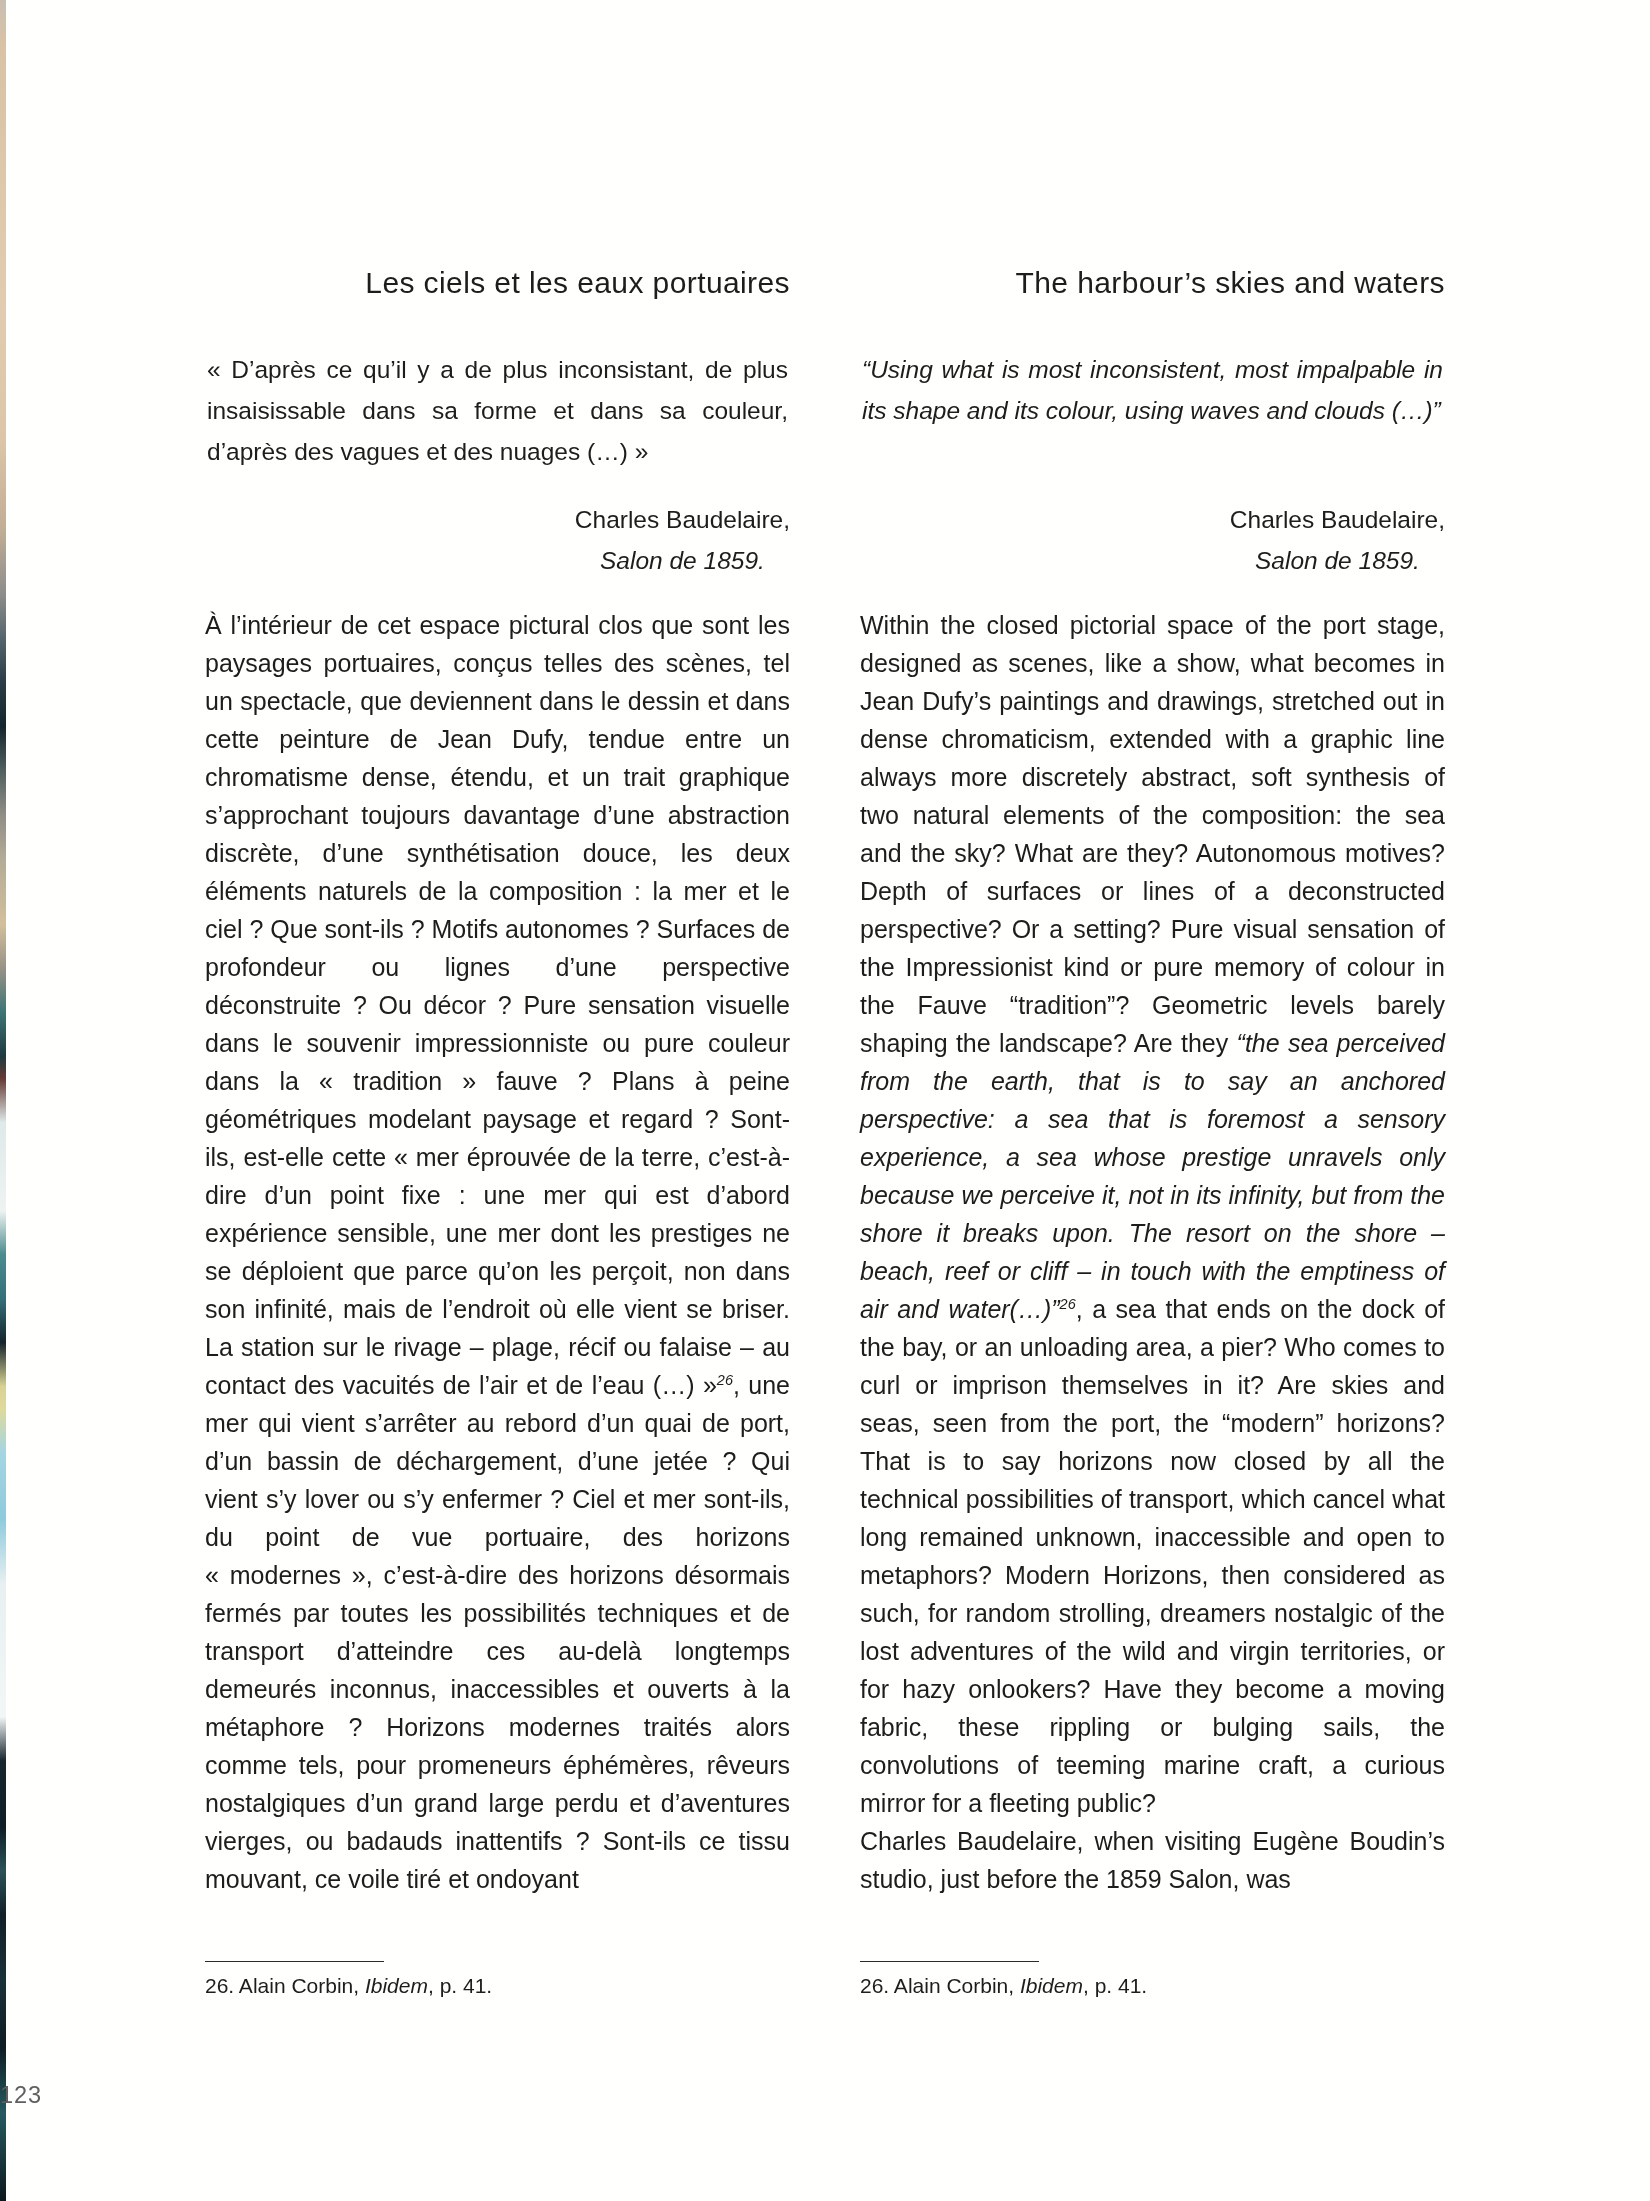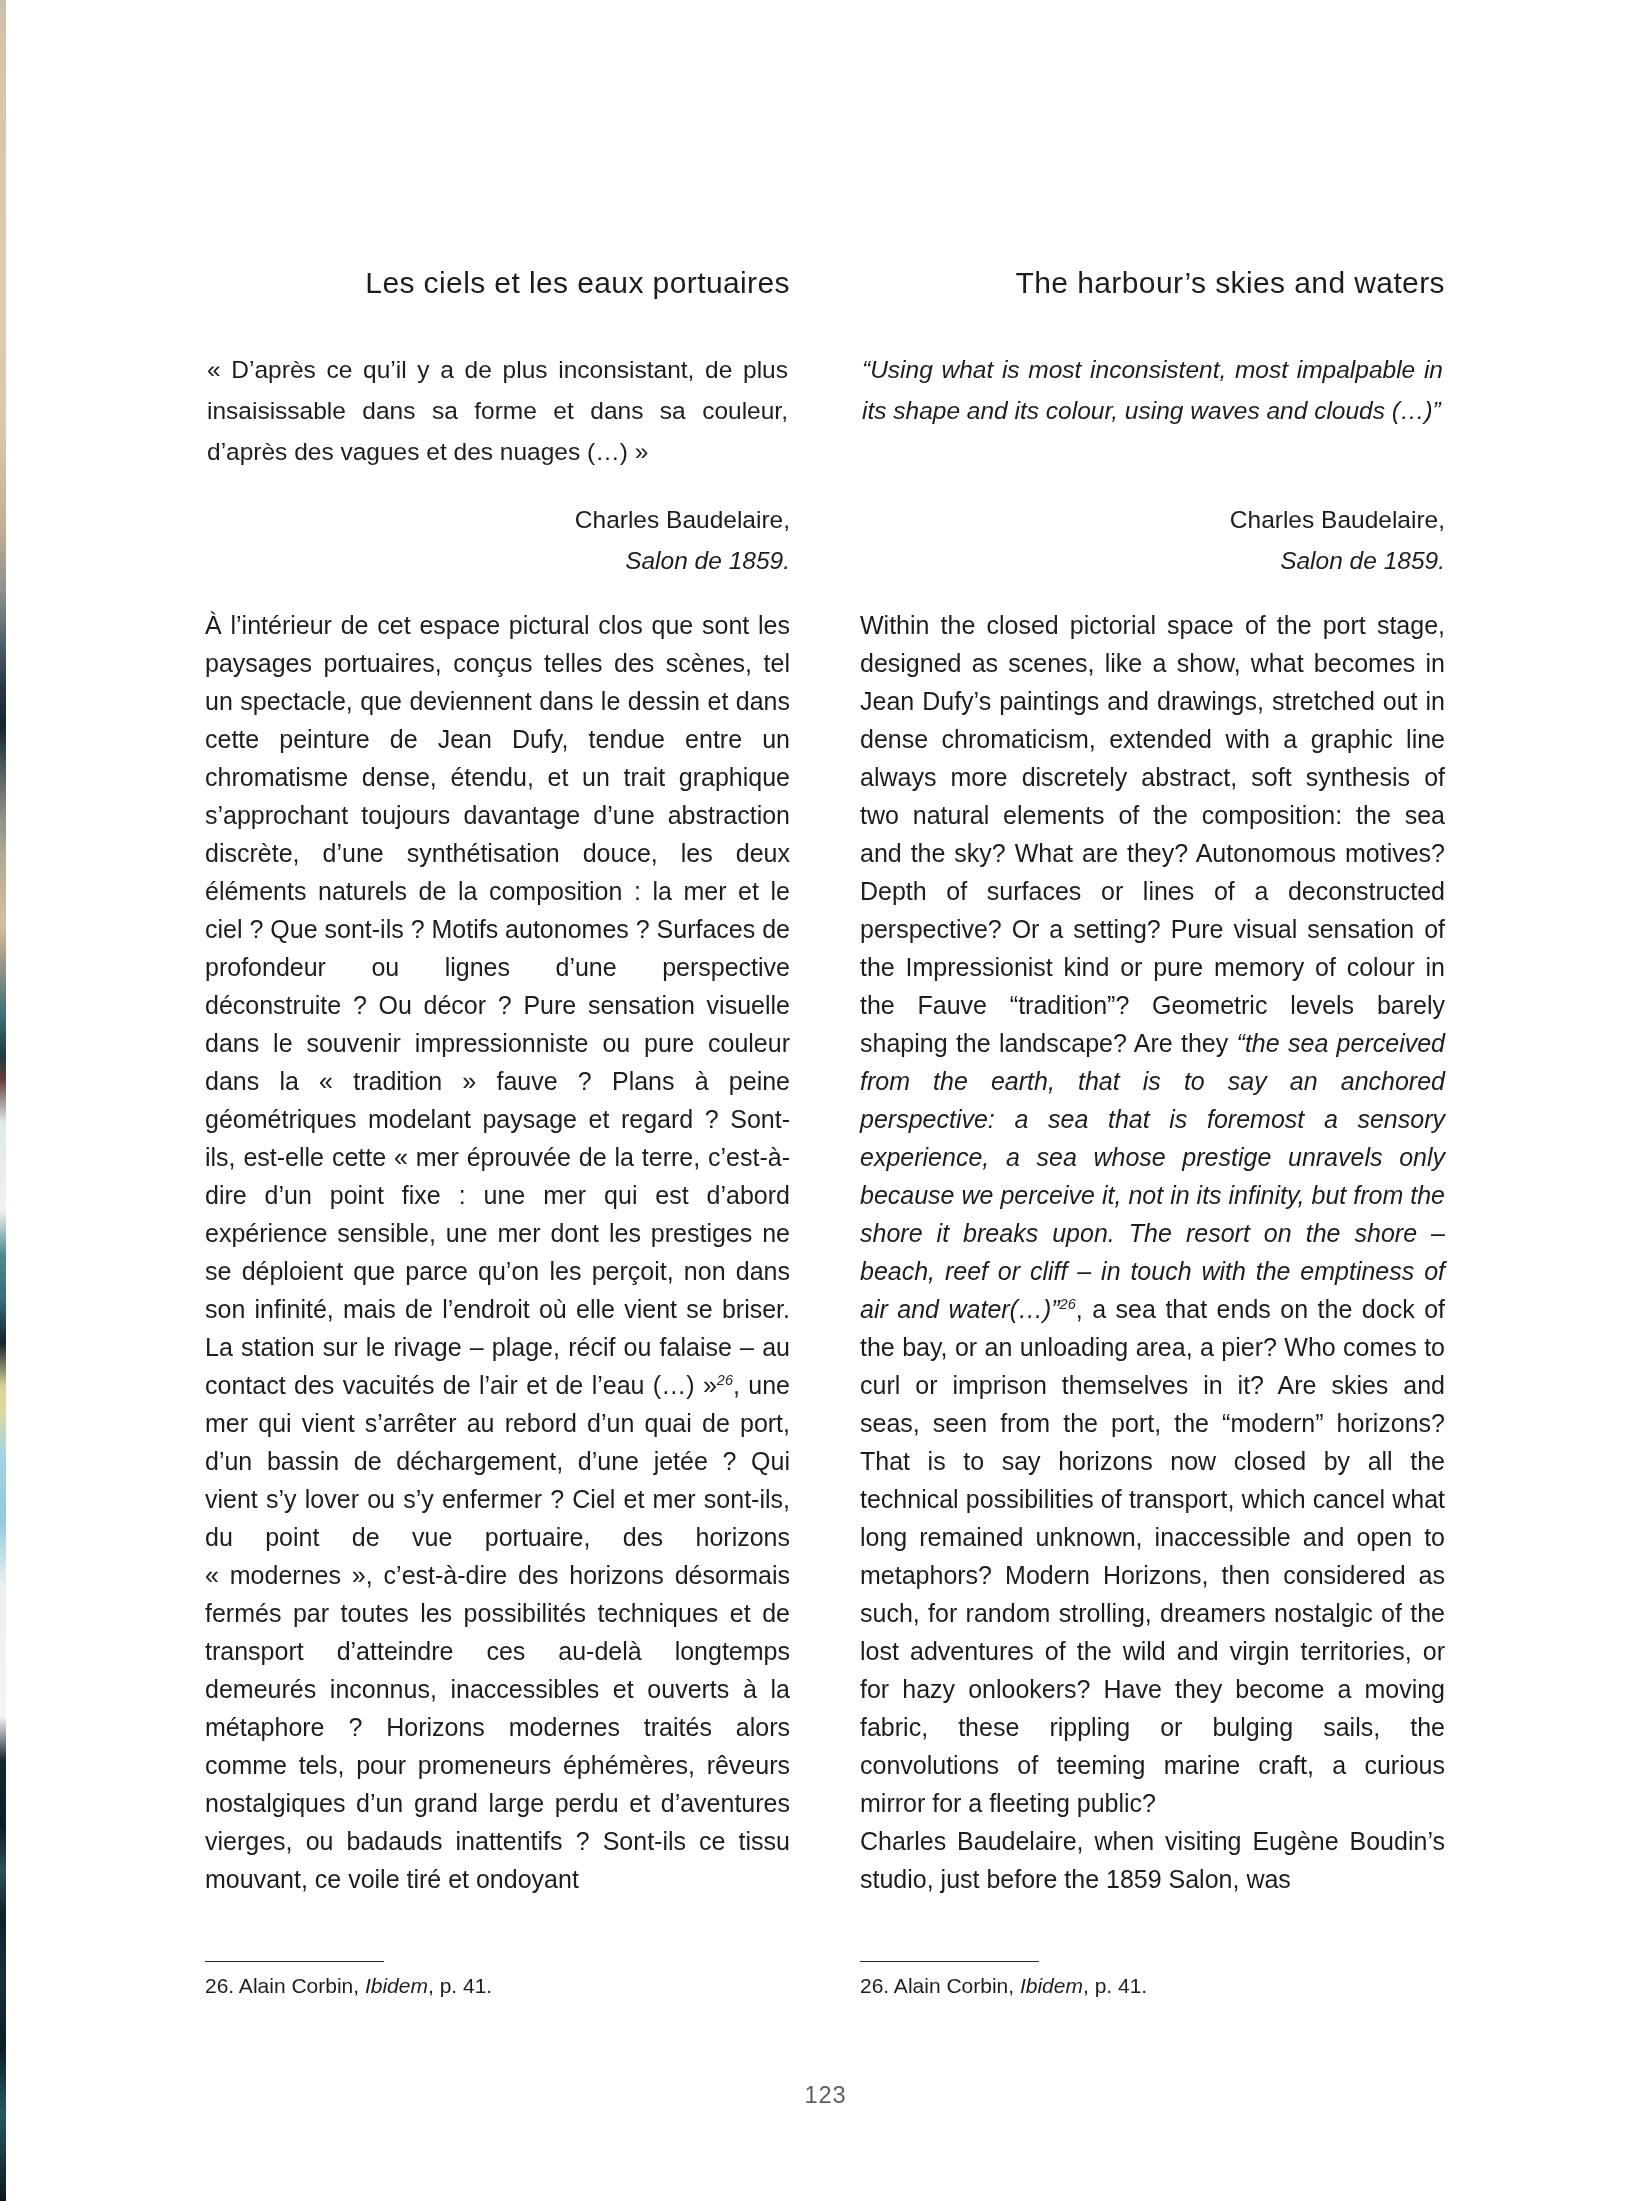--- a/index.html
+++ b/index.html
@@ -14,32 +14,32 @@
   .col{position:relative;width:585px;height:1937px;}
   .col-heading{
     font-size:30px;font-weight:normal;line-height:38px;margin:0 0 47px;
     text-align:right;letter-spacing:0.4px;
   }
   .quote{position:relative;height:232px;font-size:24.5px;line-height:41px;text-align:justify;}
   .quote .q-text{margin:2px;}
   .quote-en .q-text{font-style:italic;}
   .q-attr-block{position:absolute;right:0;bottom:0;text-align:right;}
   .q-attr-block p{margin:0;line-height:41px;}
-  .q-src{font-style:italic;}
+  .q-src{font-style:italic;text-align:center;}
   .body-text{
     font-size:25px;line-height:38px;text-align:justify;margin:24.5px 0 0;
     hyphens:none;
   }
   sup{font-size:0.58em;vertical-align:super;line-height:0;font-style:italic;}
   i{font-style:italic;}
   .footnote{position:absolute;left:0;top:1697px;width:100%;font-size:21px;line-height:26px;}
   .footnote-rule{width:179px;border-top:1.7px solid #2b2b2b;margin:0 0 10.5px;}
   .footnote p{margin:0;}
   .pageno{
-    position:absolute;top:2082px;left:0;width:1651px;text-align:center;
+    position:absolute;top:2082px;left:0;width:1651px;text-align:left;
     font-size:23.6px;color:#5f5f5f;letter-spacing:0.9px;
   }
 </style>
 </head>
 <body>
 
 <div class="page">
 
   <div class="edge-strip" style="background: linear-gradient(rgb(201, 190, 178) 0%, rgb(217, 194, 166) 2%, rgb(221, 200, 172) 8%, rgb(226, 204, 177) 14%, rgb(220, 197, 168) 20%, rgb(194, 174, 150) 24%, rgb(141, 141, 139) 27%, rgb(85, 101, 109) 29%, rgb(42, 60, 70) 31%, rgb(21, 37, 45) 33%, rgb(80, 96, 95) 35%, rgb(143, 141, 133) 37%, rgb(179, 171, 151) 39%, rgb(210, 191, 156) 42%, rgb(151, 146, 134) 44%, rgb(62, 116, 118) 46%, rgb(30, 58, 64) 48%, rgb(101, 58, 52) 49%, rgb(223, 233, 233) 51%, rgb(238, 243, 242) 55%, rgb(76, 139, 142) 57%, rgb(53, 112, 122) 59%, rgb(22, 36, 44) 61%, rgb(216, 211, 148) 63%, rgb(223, 218, 155) 64%, rgb(165, 213, 226) 66%, rgb(142, 202, 221) 69%, rgb(232, 240, 241) 72%, rgb(242, 246, 246) 78%, rgb(24, 38, 46) 80%, rgb(15, 29, 38) 83%, rgb(44, 82, 88) 85%, rgb(18, 32, 40) 87%, rgb(26, 49, 56) 90%, rgb(14, 28, 36) 93%, rgb(38, 90, 96) 96%, rgb(12, 24, 30) 100%);"></div>
 

